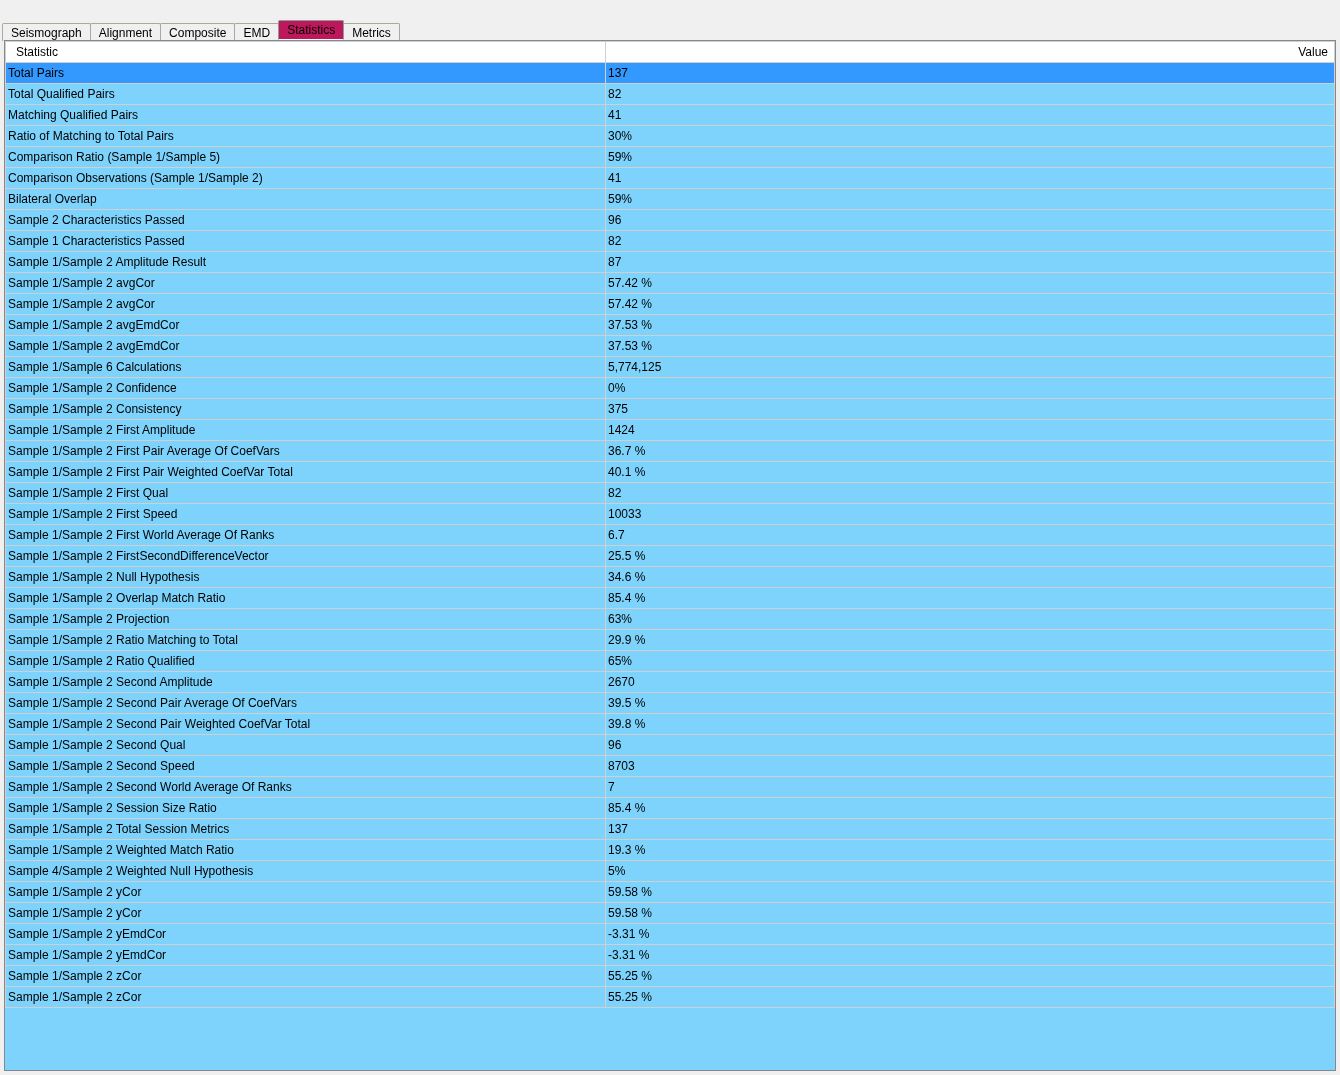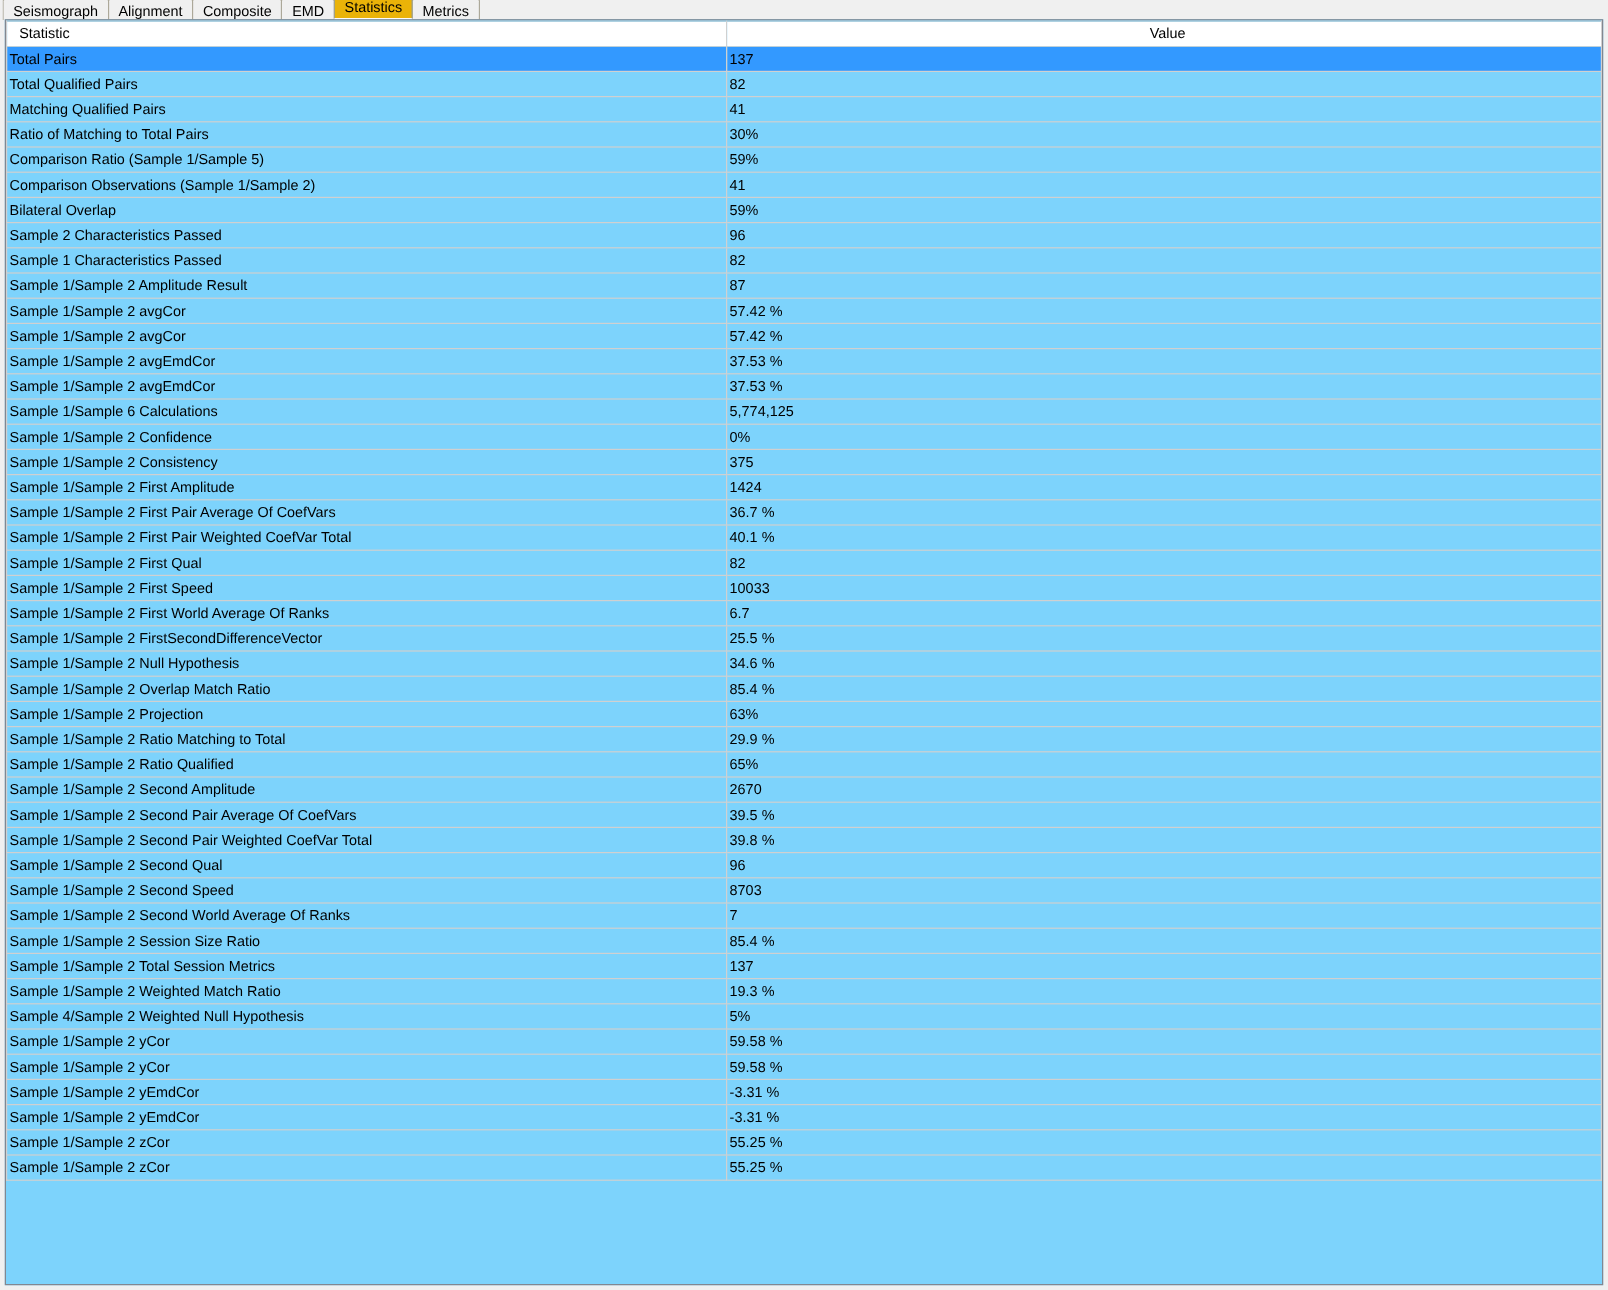--- a/index.html
+++ b/index.html
@@ -15,39 +15,39 @@
     width: 1340px; height: 1075px;
     background: #f0f0f0;
     display: flex; flex-direction: column;
   }
   
   .tabstrip {
     display: flex;
     align-items: flex-end;
     padding: 1px 2px 0 2px;
     background: #f0f0f0;
-    height: 16px;
+    height: 40px;
   }
   .tab {
     padding: 2px 8px 2px 8px;
     background: #f0f0f0;
     border: 1px solid #aca899;
     border-bottom: none;
     margin-right: 0;
     border-radius: 2px 2px 0 0;
     color: #000;
     cursor: default;
     position: relative;
     top: 1px;
     height: 18px;
     line-height: 14px;
   }
   .tab + .tab { margin-left: -1px; }
   .tab.active {
-    background: #eab308;
+    background: #be185d;
     border-color: #919b9c;
     border-bottom: 1px solid #fcfcfc;
     height: 20px;
     top: 0;
     z-index: 2;
   }
   
   .content-frame {
     flex: 1;
     margin: 0 4px 4px 4px;
@@ -76,21 +76,21 @@
     padding: 3px 6px;
     height: 20px;
     position: sticky;
     top: 0;
     color: #000;
   }
   table.stats thead th:first-child {
     text-indent: 4px;
   }
   table.stats thead th.val {
-    text-align: center;
+    text-align: right;
     padding-left: 12px;
   }
   col.c-stat { width: 600px; }
   col.c-val  { width: auto; }
   table.stats tbody td {
     border-bottom: 1px solid #d0d0d0;
     border-right: 1px solid #d0d0d0;
     padding: 2px 4px 2px 2px;
     height: 19px;
     line-height: 16px;

